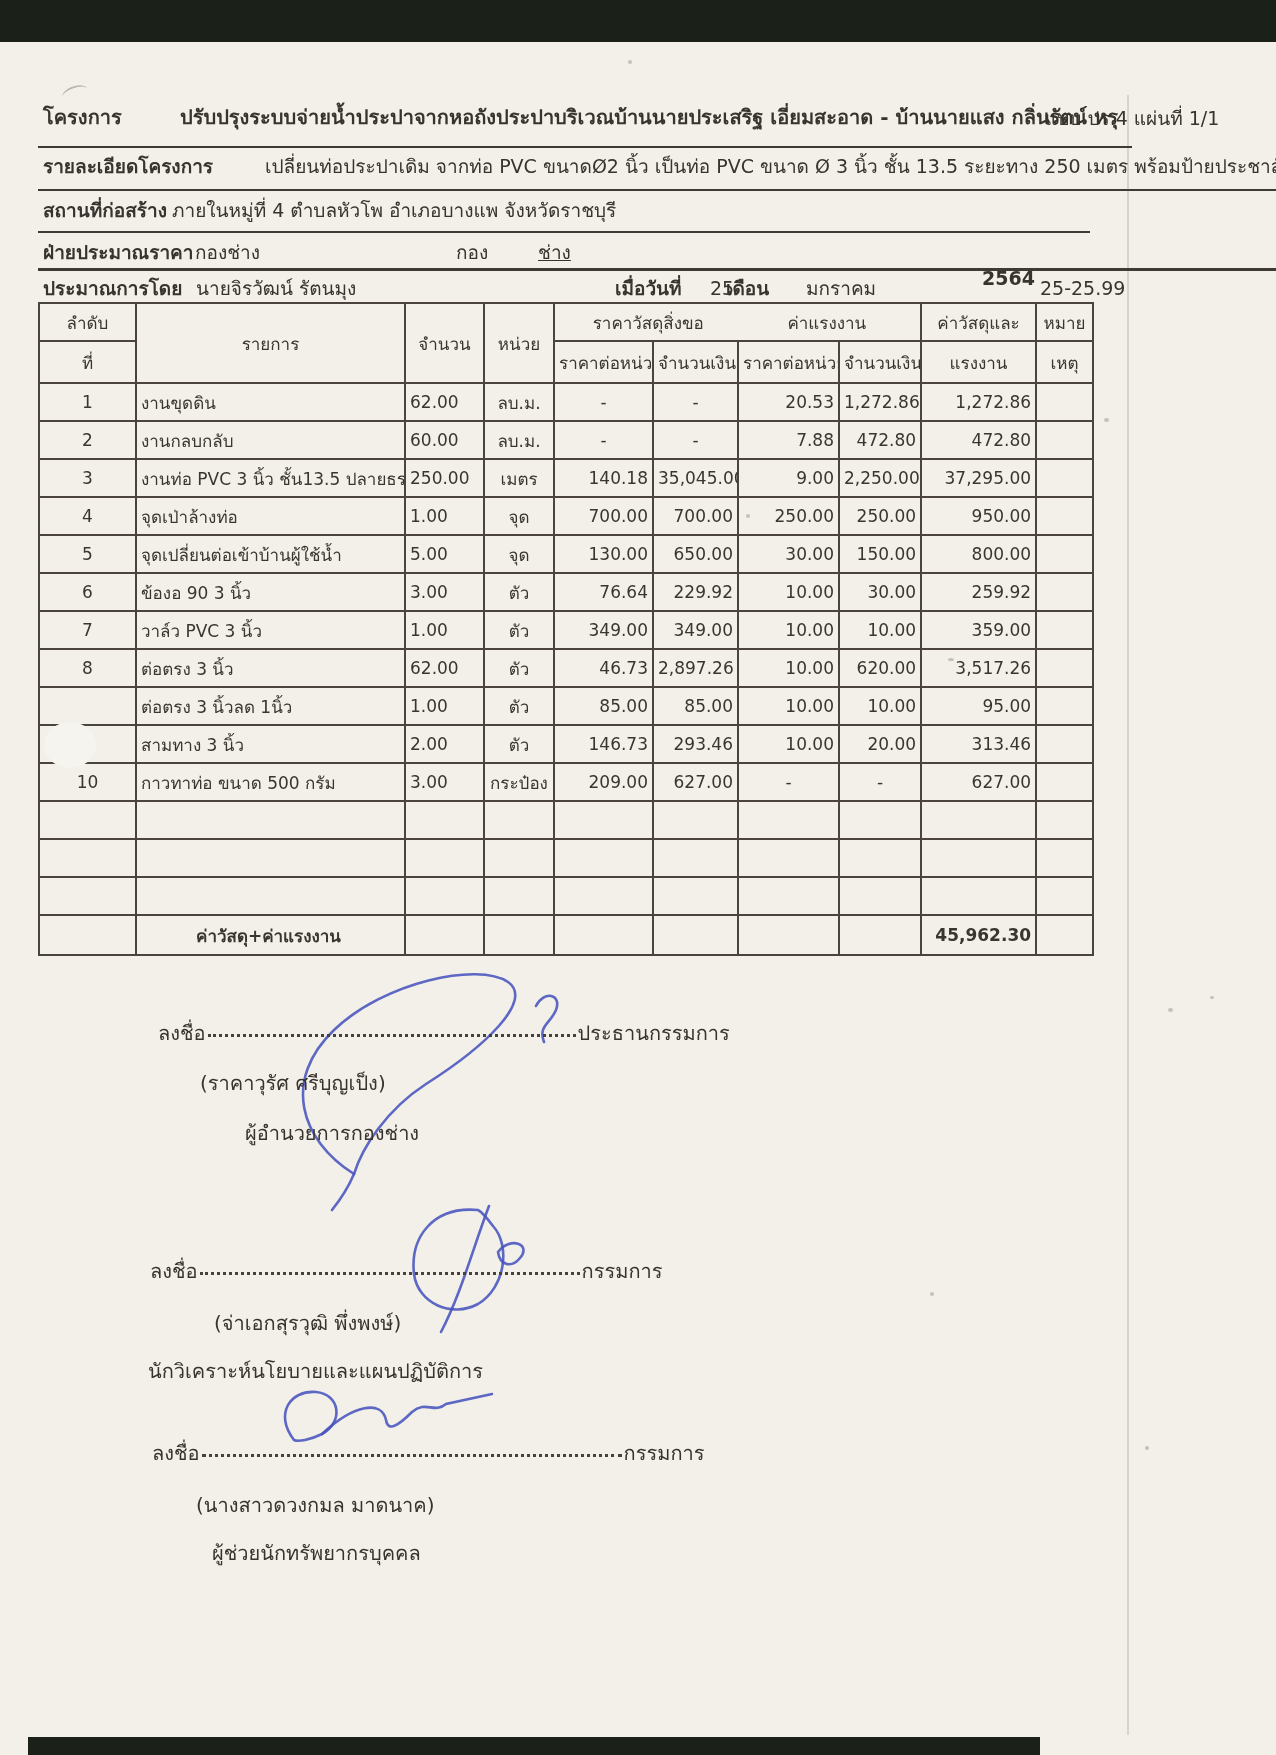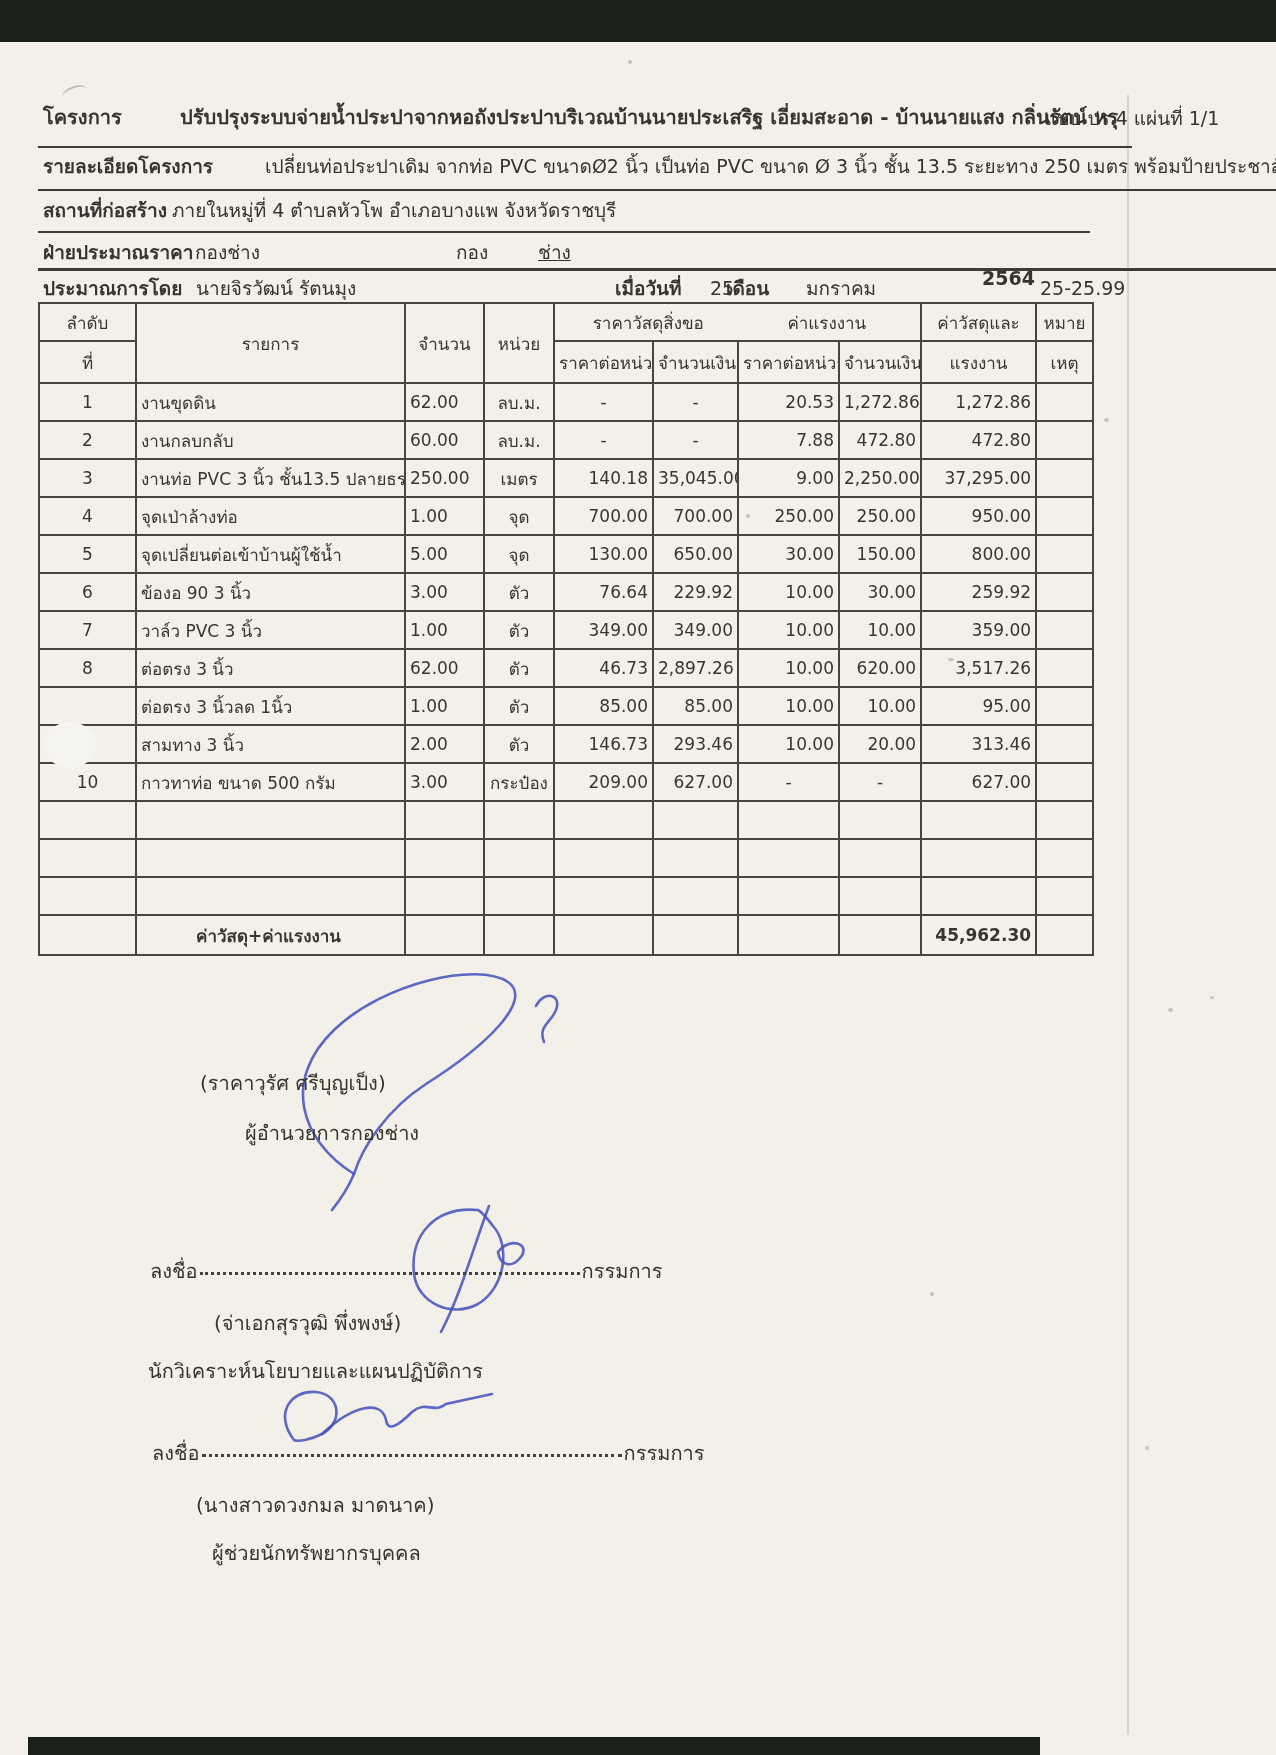--- a/index.html
+++ b/index.html
@@ -329,20 +329,23 @@
     </tbody>
   </table>
 
   <div class="blob" style="left:44px;top:722px;width:52px;height:46px;"></div>
 
   <svg class="ink" style="left:242px;top:962px;" width="340" height="215" viewBox="0 0 340 215">
     <path d="M 112 212 C 58 178 40 118 92 68 C 142 20 236 0 266 20 C 292 38 244 84 184 122 C 144 148 120 186 112 212"></path>
     <path d="M 112 212 C 106 226 98 238 90 248"></path>
     <path d="M 294 44 c 8 -16 26 -12 20 4 c -6 14 -18 16 -12 32"></path>
   </svg>
+  <div class="sig-row" style="left:158px;top:1018px;">
+    <span>ลงชื่อ</span><span class="dots" style="width:368px;"></span><span>ประธานกรรมการ</span>
+  </div>
   <div class="sig-name" style="left:200px;top:1068px;">(ราคาวุรัศ   ศรีบุญเป็ง)</div>
   <div class="sig-title" style="left:245px;top:1118px;">ผู้อำนวยการกองช่าง</div>
 
   <svg class="ink" style="left:392px;top:1198px;" width="175" height="140" viewBox="0 0 175 140">
     <path d="M 86 12 C 40 8 18 40 22 76 C 26 106 60 120 86 106 C 113 90 119 48 101 28 C 95 20 90 14 86 12"></path>
     <path d="M 97 8 C 81 50 69 96 49 134"></path>
     <path d="M 106 54 c 12 -16 34 -8 22 6 c -8 10 -20 8 -22 -6"></path>
   </svg>
   <div class="sig-row" style="left:150px;top:1256px;">
     <span>ลงชื่อ</span><span class="dots" style="width:380px;"></span><span>กรรมการ</span>

